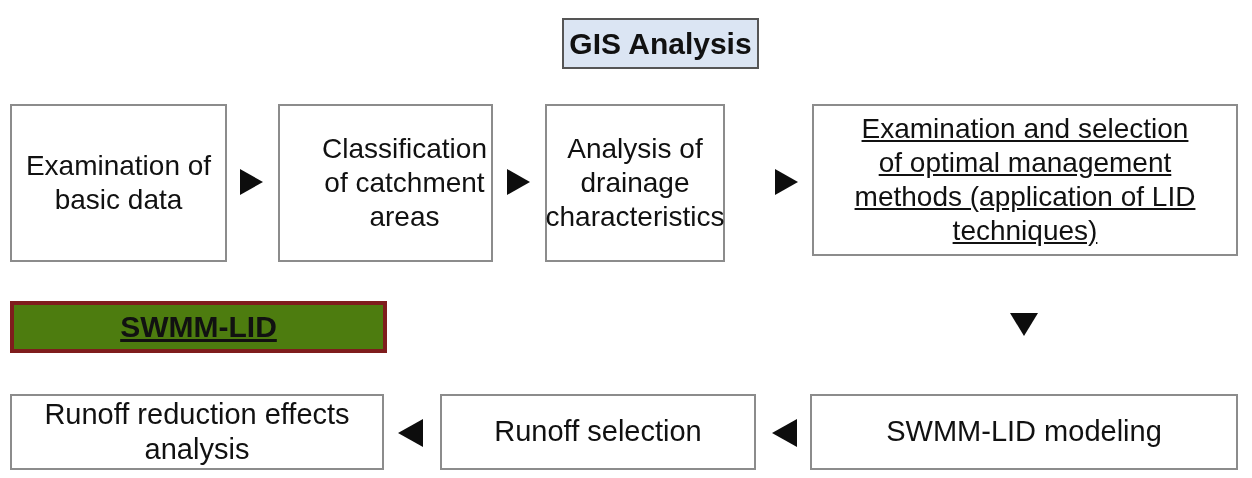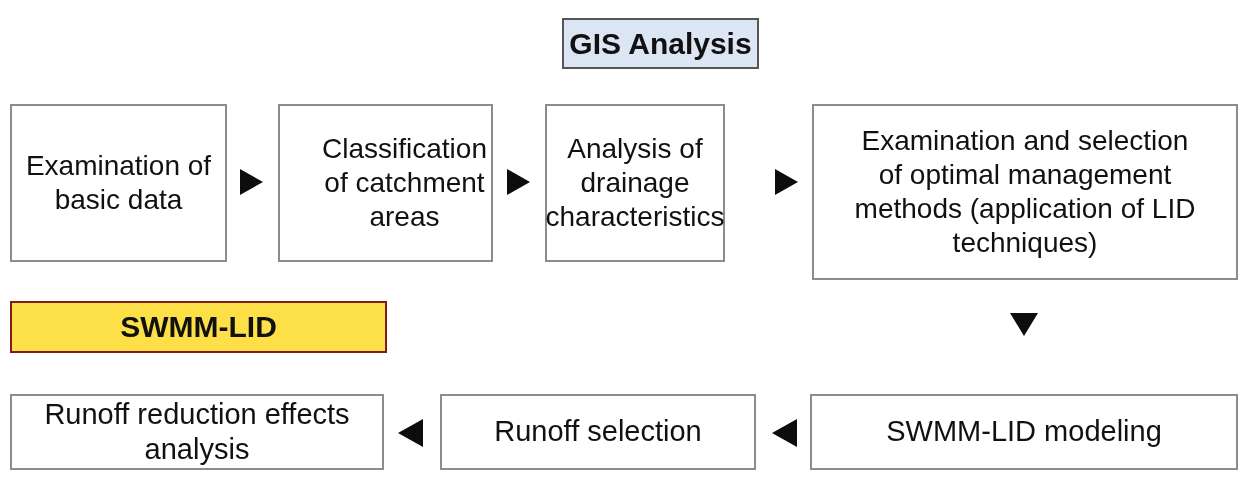--- a/index.html
+++ b/index.html
@@ -45,28 +45,29 @@
     box-sizing: border-box;
     color: #111111;
   }
   .gis {
     left: 562px; top: 18px; width: 197px; height: 51px;
     background: #dbe5f3;
     border: 2px solid #555555;
   }
   .swmm {
     left: 10px; top: 301px; width: 377px; height: 52px;
-    background: #fde047;
-    border: 2px solid #7f1d1d;
+    background: #4d7c0f;
+    border: 4px solid #7f1d1d;
+    text-decoration: underline;
   }
   
   .b1 { left: 10px;  top: 104px; width: 217px; height: 158px; }
   .b2 { left: 278px; top: 104px; width: 215px; height: 158px; padding-left: 38px; }
   .b3 { left: 545px; top: 104px; width: 180px; height: 158px; }
-  .b4 { left: 812px; top: 104px; width: 426px; height: 176px; }
+  .b4 { left: 812px; top: 104px; width: 426px; height: 152px; text-decoration: underline; }
   
   .ba { left: 10px;  top: 394px; width: 374px; height: 76px; }
   .bb { left: 440px; top: 394px; width: 316px; height: 76px; }
   .bc { left: 810px; top: 394px; width: 428px; height: 76px; }
   .ba .btxt, .bb .btxt, .bc .btxt { font-size: 29px; }
   
   .arrow { position: absolute; width: 0; height: 0; }
   .arrow-right {
     border-top: 13px solid transparent;
     border-bottom: 13px solid transparent;

